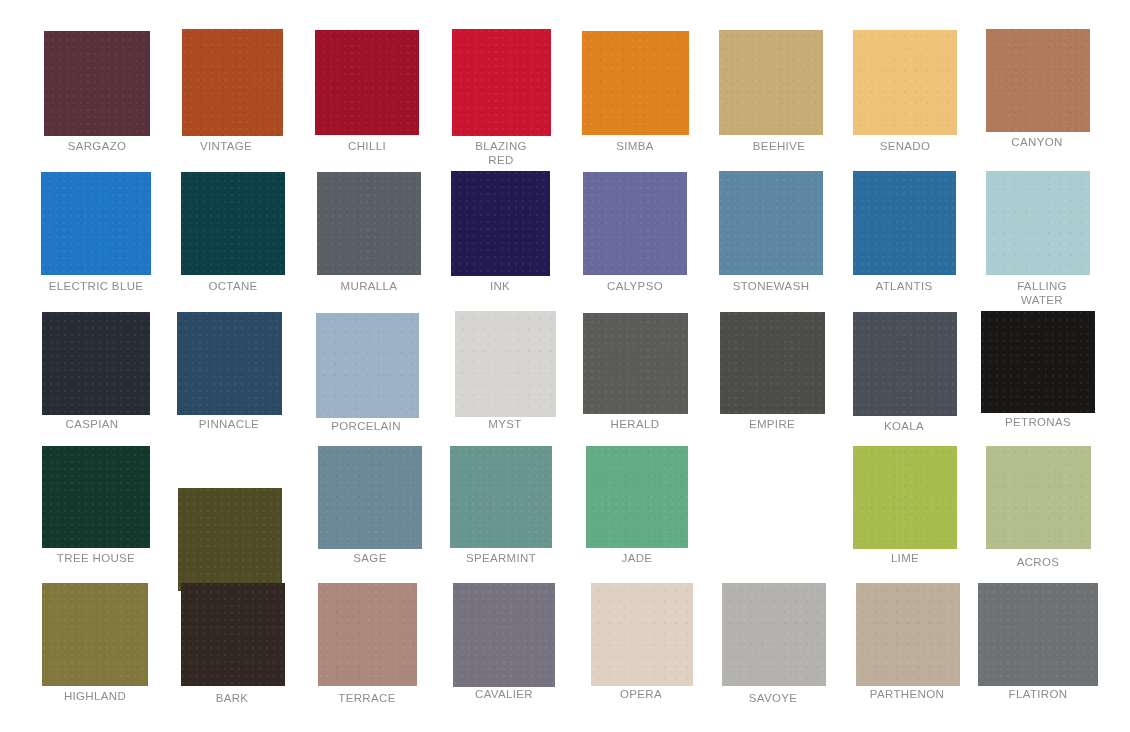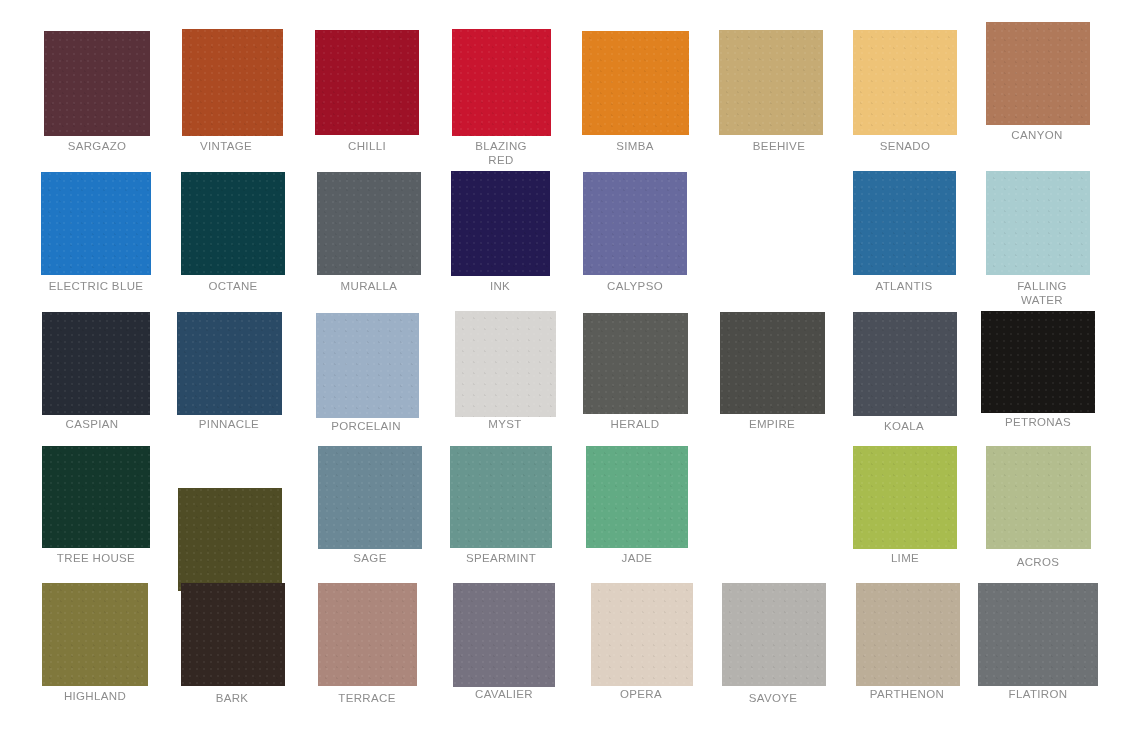--- a/index.html
+++ b/index.html
@@ -71,21 +71,21 @@
       <div class="swatch-label" style="top: 109px; transform: translateX(-0.5px); color: rgb(141, 141, 141);">SIMBA</div>
     </div>
     <div class="swatch-cell" style="left: 719px; top: 30px; width: 120px; height: 105px;">
       <div class="swatch-chip" title="BEEHIVE" style="width: 104px; height: 105px; background-image: radial-gradient(circle at 30% 30%, rgba(255, 255, 255, 0.055) 0px, rgba(255, 255, 255, 0.055) 1px, rgba(0, 0, 0, 0) 1px), radial-gradient(circle at 70% 65%, rgba(0, 0, 0, 0.055) 0px, rgba(0, 0, 0, 0.055) 1px, rgba(0, 0, 0, 0) 1px), linear-gradient(rgb(198, 171, 116), rgb(198, 171, 116));"></div>
       <div class="swatch-label" style="top: 110px; transform: translateX(0px); color: rgb(141, 141, 141);">BEEHIVE</div>
     </div>
     <div class="swatch-cell" style="left: 853px; top: 30px; width: 104px; height: 105px;">
       <div class="swatch-chip" title="SENADO" style="width: 104px; height: 105px; background-image: radial-gradient(circle at 30% 30%, rgba(255, 255, 255, 0.055) 0px, rgba(255, 255, 255, 0.055) 1px, rgba(0, 0, 0, 0) 1px), radial-gradient(circle at 70% 65%, rgba(0, 0, 0, 0.055) 0px, rgba(0, 0, 0, 0.055) 1px, rgba(0, 0, 0, 0) 1px), linear-gradient(rgb(238, 195, 119), rgb(238, 195, 119));"></div>
       <div class="swatch-label" style="top: 110px; transform: translateX(0px); color: rgb(141, 141, 141);">SENADO</div>
     </div>
-    <div class="swatch-cell" style="left: 986px; top: 22px; width: 102px; height: 103px;">
+    <div class="swatch-cell" style="left: 986px; top: 29px; width: 102px; height: 103px;">
       <div class="swatch-chip" title="CANYON" style="width: 104px; height: 103px; background-image: radial-gradient(circle at 30% 30%, rgba(255, 255, 255, 0.055) 0px, rgba(255, 255, 255, 0.055) 1px, rgba(0, 0, 0, 0) 1px), radial-gradient(circle at 70% 65%, rgba(0, 0, 0, 0.055) 0px, rgba(0, 0, 0, 0.055) 1px, rgba(0, 0, 0, 0) 1px), linear-gradient(rgb(176, 121, 90), rgb(176, 121, 90));"></div>
       <div class="swatch-label" style="top: 107px; transform: translateX(0px); color: rgb(141, 141, 141);">CANYON</div>
     </div>
     <div class="swatch-cell" style="left: 41px; top: 172px; width: 110px; height: 103px;">
       <div class="swatch-chip" title="ELECTRIC BLUE" style="width: 110px; height: 103px; background-image: radial-gradient(circle at 30% 30%, rgba(255, 255, 255, 0.055) 0px, rgba(255, 255, 255, 0.055) 1px, rgba(0, 0, 0, 0) 1px), radial-gradient(circle at 70% 65%, rgba(0, 0, 0, 0.055) 0px, rgba(0, 0, 0, 0.055) 1px, rgba(0, 0, 0, 0) 1px), linear-gradient(rgb(31, 118, 196), rgb(31, 118, 196));"></div>
       <div class="swatch-label" style="top: 108px; transform: translateX(0px); color: rgb(141, 141, 141);">ELECTRIC BLUE</div>
     </div>
     <div class="swatch-cell" style="left: 181px; top: 172px; width: 104px; height: 103px;">
       <div class="swatch-chip" title="OCTANE" style="width: 104px; height: 103px; background-image: radial-gradient(circle at 30% 30%, rgba(255, 255, 255, 0.055) 0px, rgba(255, 255, 255, 0.055) 1px, rgba(0, 0, 0, 0) 1px), radial-gradient(circle at 70% 65%, rgba(0, 0, 0, 0.055) 0px, rgba(0, 0, 0, 0.055) 1px, rgba(0, 0, 0, 0) 1px), linear-gradient(rgb(12, 63, 70), rgb(12, 63, 70));"></div>
       <div class="swatch-label" style="top: 108px; transform: translateX(0px); color: rgb(141, 141, 141);">OCTANE</div>
@@ -94,20 +94,24 @@
       <div class="swatch-chip" title="MURALLA" style="width: 104px; height: 103px; background-image: radial-gradient(circle at 30% 30%, rgba(255, 255, 255, 0.055) 0px, rgba(255, 255, 255, 0.055) 1px, rgba(0, 0, 0, 0) 1px), radial-gradient(circle at 70% 65%, rgba(0, 0, 0, 0.055) 0px, rgba(0, 0, 0, 0.055) 1px, rgba(0, 0, 0, 0) 1px), linear-gradient(rgb(89, 95, 100), rgb(89, 95, 100));"></div>
       <div class="swatch-label" style="top: 108px; transform: translateX(0px); color: rgb(141, 141, 141);">MURALLA</div>
     </div>
     <div class="swatch-cell" style="left: 451px; top: 171px; width: 99px; height: 111px;">
       <div class="swatch-chip" title="INK" style="width: 99px; height: 105px; background-image: radial-gradient(circle at 30% 30%, rgba(255, 255, 255, 0.055) 0px, rgba(255, 255, 255, 0.055) 1px, rgba(0, 0, 0, 0) 1px), radial-gradient(circle at 70% 65%, rgba(0, 0, 0, 0.055) 0px, rgba(0, 0, 0, 0.055) 1px, rgba(0, 0, 0, 0) 1px), linear-gradient(rgb(36, 26, 82), rgb(36, 26, 82));"></div>
       <div class="swatch-label" style="top: 109px; transform: translateX(-0.5px); color: rgb(141, 141, 141);">INK</div>
     </div>
     <div class="swatch-cell" style="left: 583px; top: 172px; width: 104px; height: 103px;">
       <div class="swatch-chip" title="CALYPSO" style="width: 104px; height: 103px; background-image: radial-gradient(circle at 30% 30%, rgba(255, 255, 255, 0.055) 0px, rgba(255, 255, 255, 0.055) 1px, rgba(0, 0, 0, 0) 1px), radial-gradient(circle at 70% 65%, rgba(0, 0, 0, 0.055) 0px, rgba(0, 0, 0, 0.055) 1px, rgba(0, 0, 0, 0) 1px), linear-gradient(rgb(104, 106, 158), rgb(104, 106, 158));"></div>
       <div class="swatch-label" style="top: 108px; transform: translateX(0px); color: rgb(141, 141, 141);">CALYPSO</div>
+    </div>
+    <div class="swatch-cell" style="left: 719px; top: 171px; width: 104px; height: 104px;">
+      <div class="swatch-chip" title="STONEWASH" style="width: 104px; height: 104px; background-image: radial-gradient(circle at 30% 30%, rgba(255, 255, 255, 0.055) 0px, rgba(255, 255, 255, 0.055) 1px, rgba(0, 0, 0, 0) 1px), radial-gradient(circle at 70% 65%, rgba(0, 0, 0, 0.055) 0px, rgba(0, 0, 0, 0.055) 1px, rgba(0, 0, 0, 0) 1px), linear-gradient(rgb(93, 135, 162), rgb(93, 135, 162));"></div>
+      <div class="swatch-label" style="top: 109px; transform: translateX(0px); color: rgb(141, 141, 141);">STONEWASH</div>
     </div>
     <div class="swatch-cell" style="left: 853px; top: 171px; width: 103px; height: 104px;">
       <div class="swatch-chip" title="ATLANTIS" style="width: 103px; height: 104px; background-image: radial-gradient(circle at 30% 30%, rgba(255, 255, 255, 0.055) 0px, rgba(255, 255, 255, 0.055) 1px, rgba(0, 0, 0, 0) 1px), radial-gradient(circle at 70% 65%, rgba(0, 0, 0, 0.055) 0px, rgba(0, 0, 0, 0.055) 1px, rgba(0, 0, 0, 0) 1px), linear-gradient(rgb(43, 109, 158), rgb(43, 109, 158));"></div>
       <div class="swatch-label" style="top: 109px; transform: translateX(-0.5px); color: rgb(141, 141, 141);">ATLANTIS</div>
     </div>
     <div class="swatch-cell" style="left: 986px; top: 171px; width: 112px; height: 104px;">
       <div class="swatch-chip" title="FALLING
 WATER" style="width: 104px; height: 104px; background-image: radial-gradient(circle at 30% 30%, rgba(255, 255, 255, 0.055) 0px, rgba(255, 255, 255, 0.055) 1px, rgba(0, 0, 0, 0) 1px), radial-gradient(circle at 70% 65%, rgba(0, 0, 0, 0.055) 0px, rgba(0, 0, 0, 0.055) 1px, rgba(0, 0, 0, 0) 1px), linear-gradient(rgb(169, 205, 208), rgb(169, 205, 208));"></div>
       <div class="swatch-label" style="top: 109px; transform: translateX(0px); color: rgb(141, 141, 141);">FALLING
 WATER</div>

